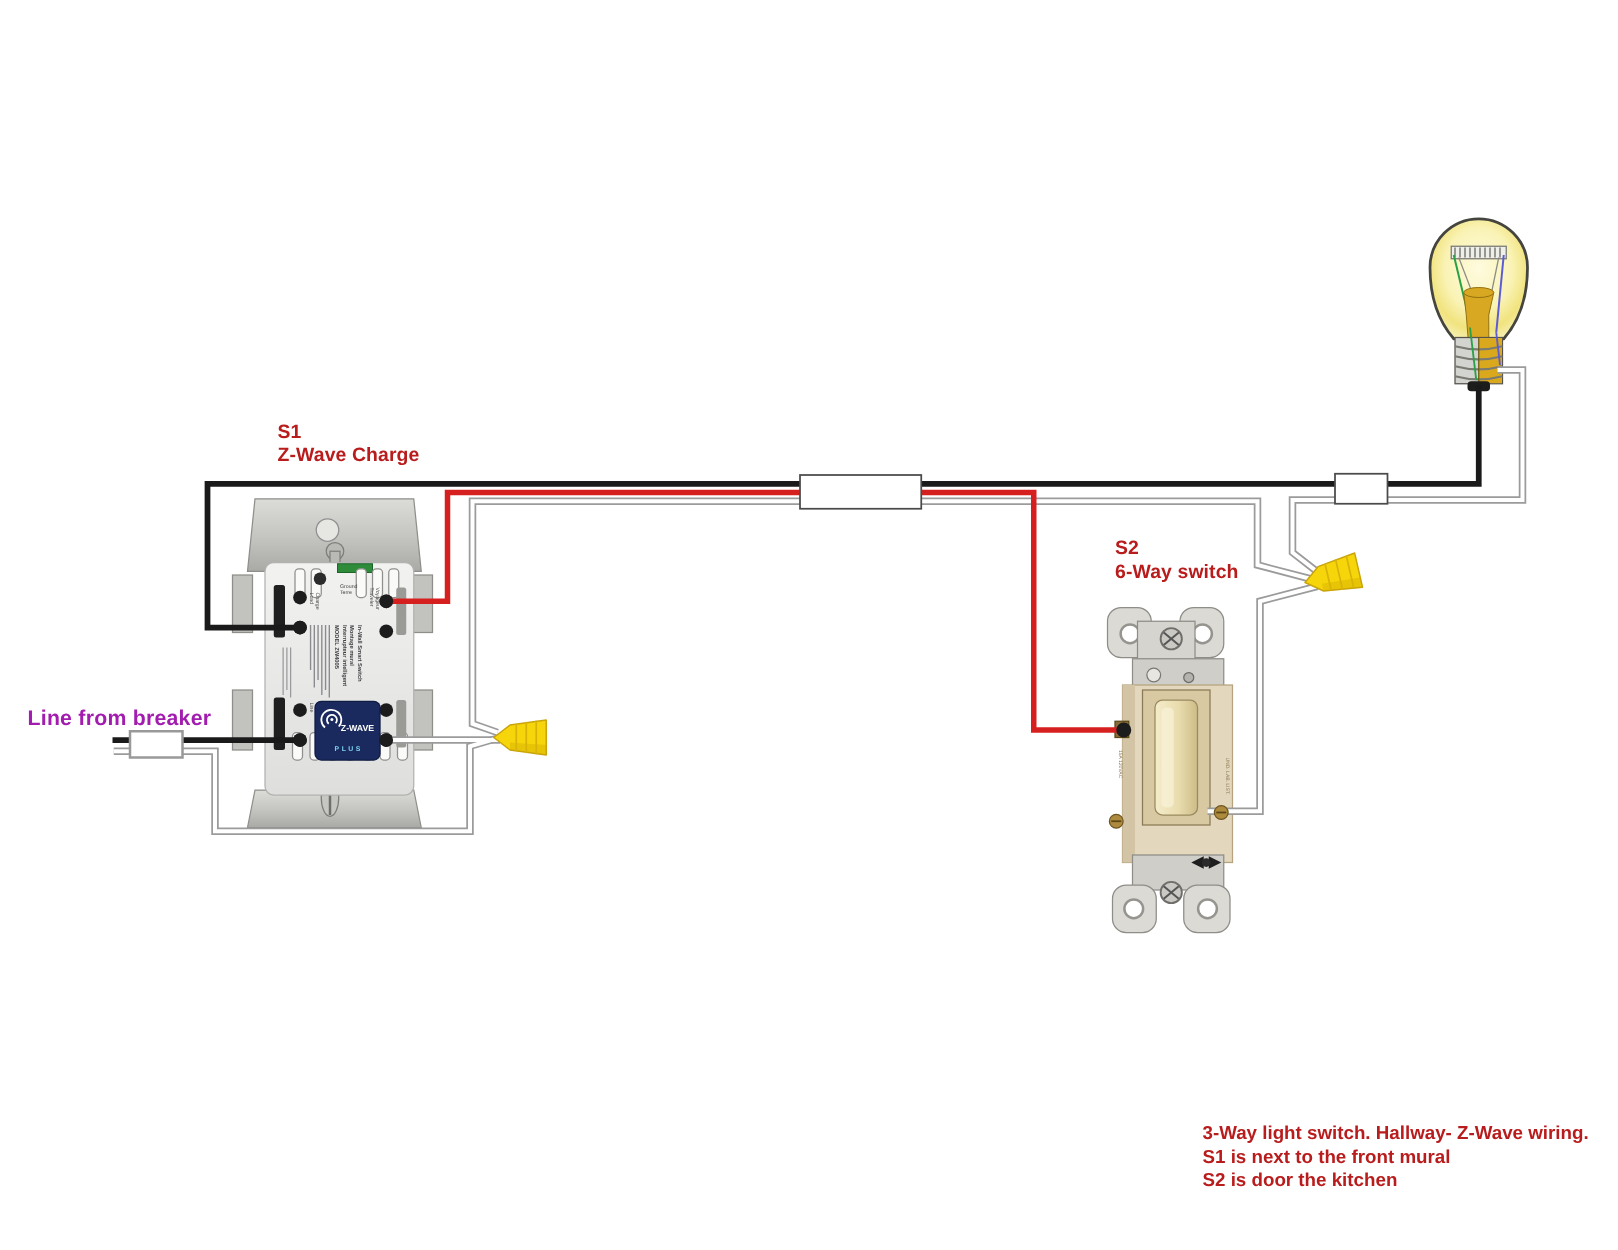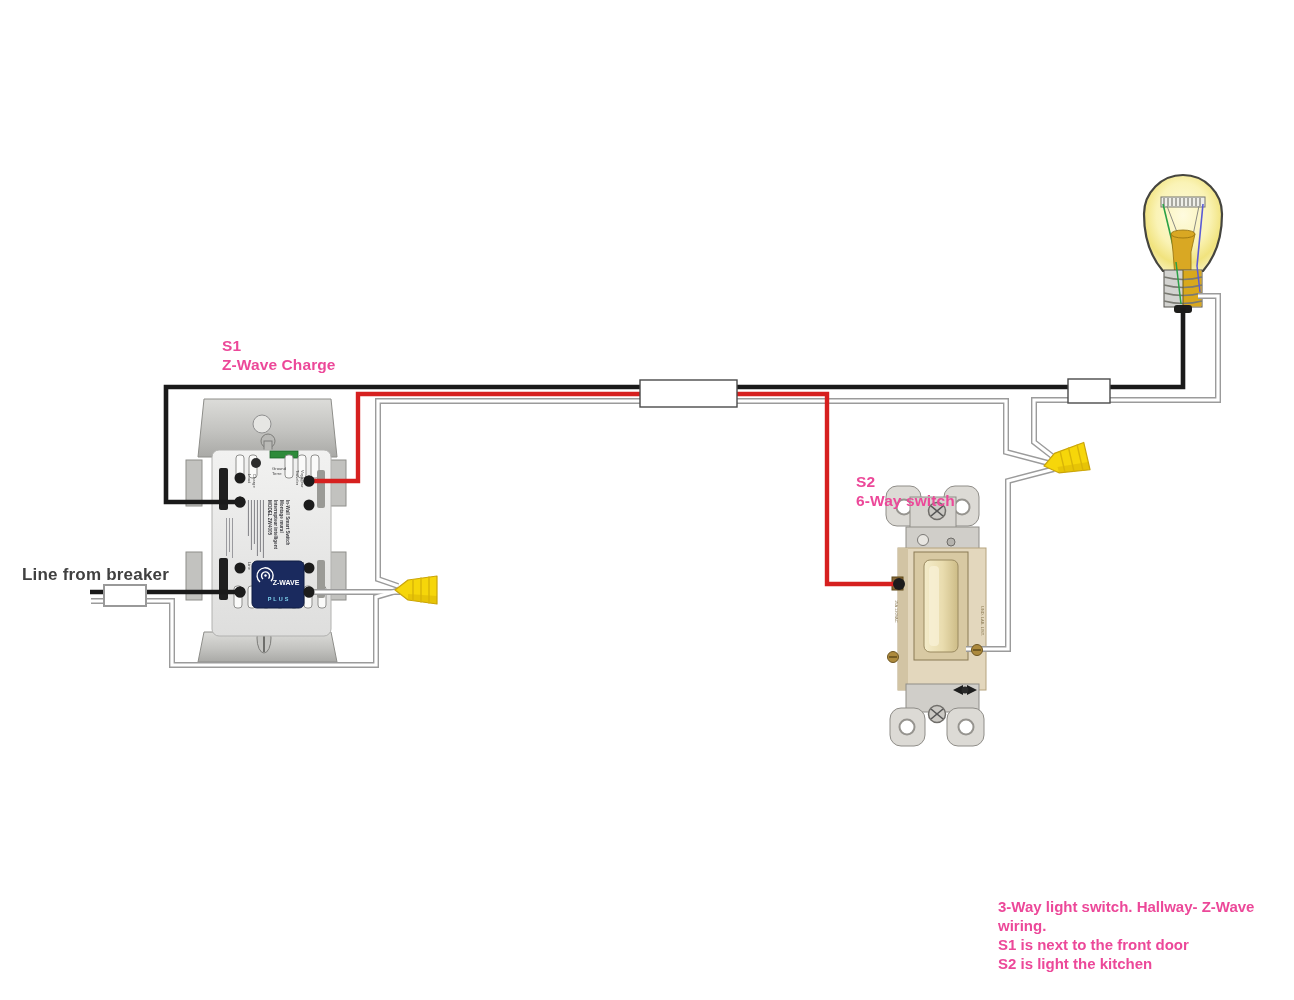--- a/index.html
+++ b/index.html
@@ -1,24 +1,24 @@
 <!DOCTYPE html>
 <html><head>
 <meta charset="utf-8">
 <style>
   html,body{margin:0;padding:0;background:#ffffff;}
   #canvas{
     position:relative;width:1294px;height:1000px;background:#ffffff;overflow:hidden;
     font-family:"Liberation Sans", sans-serif;
   }
   #scene{position:absolute;left:0;top:0;}
-  .txt{position:absolute;color:#ec4899;}
+  .txt{position:absolute;color:#b91c1c;}
   .device-label{font-size:15.5px;font-weight:600;line-height:18.5px;letter-spacing:.1px;}
-  .breaker-label{font-size:17px;color:#404040;font-weight:600;letter-spacing:.2px;}
-  .caption{font-size:15px;font-weight:600;line-height:19px;margin-left:36px;}
+  .breaker-label{font-size:17px;color:#a21caf;font-weight:600;letter-spacing:.2px;}
+  .caption{font-size:15px;font-weight:600;line-height:19px;}
   svg text{font-family:"Liberation Sans", sans-serif;}
 </style>
 </head>
 <body>
 
 <div id="canvas">
 
 <svg id="scene" width="1294" height="1000" viewBox="0 0 1294 1000">
   <defs>
     <radialGradient id="bulbGlow" cx="50%" cy="42%" r="62%">
@@ -289,26 +289,26 @@
     <line x1="28" y1="-12.5" x2="28" y2="12.5" stroke="#d8b409" stroke-width="1.4"></line>
     <line x1="37" y1="-13.5" x2="37" y2="13.5" stroke="#d8b409" stroke-width="1.4"></line>
   </g>
 </svg>
 
   <div class="txt device-label" style="left:222px;top:337px;">
     <div>S1</div>
     <div>Z-Wave Charge</div>
   </div>
 
-  <div class="txt device-label" style="left:856px;top:430px;margin-top:43px;">
+  <div class="txt device-label" style="left:892px;top:430px;">
     <div>S2</div>
     <div>6-Way switch</div>
   </div>
 
   <div class="txt breaker-label" style="left:22px;top:565px;">Line from breaker</div>
 
   <div class="txt caption" style="left:962px;top:897px;">
     <div>3-Way light switch. Hallway- Z-Wave wiring.</div>
-    <div>S1 is next to the front door</div>
-    <div>S2 is light the kitchen</div>
+    <div>S1 is next to the front mural</div>
+    <div>S2 is door the kitchen</div>
   </div>
 
 </div>
 
 </body></html>

